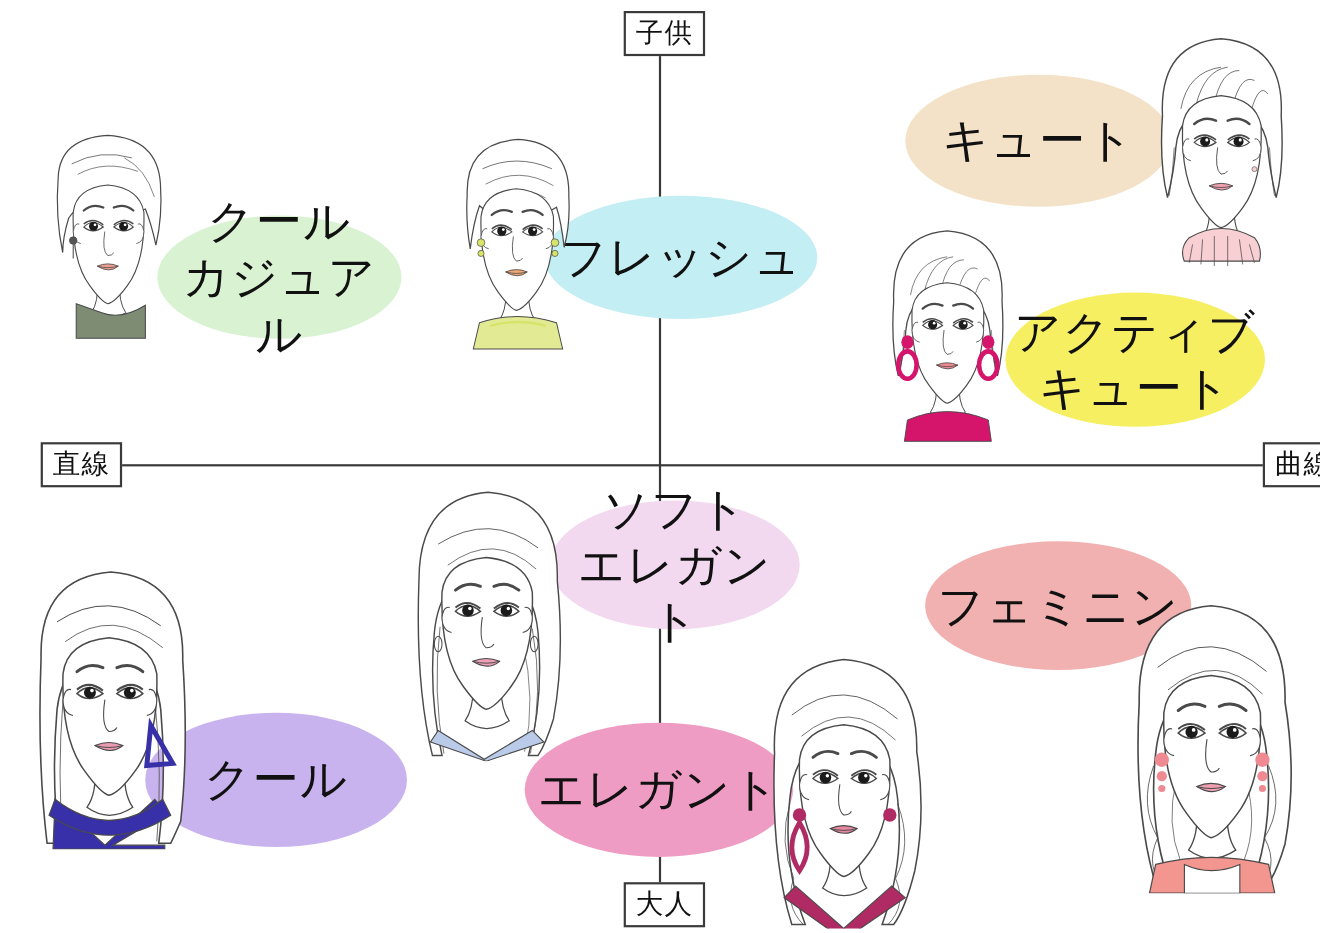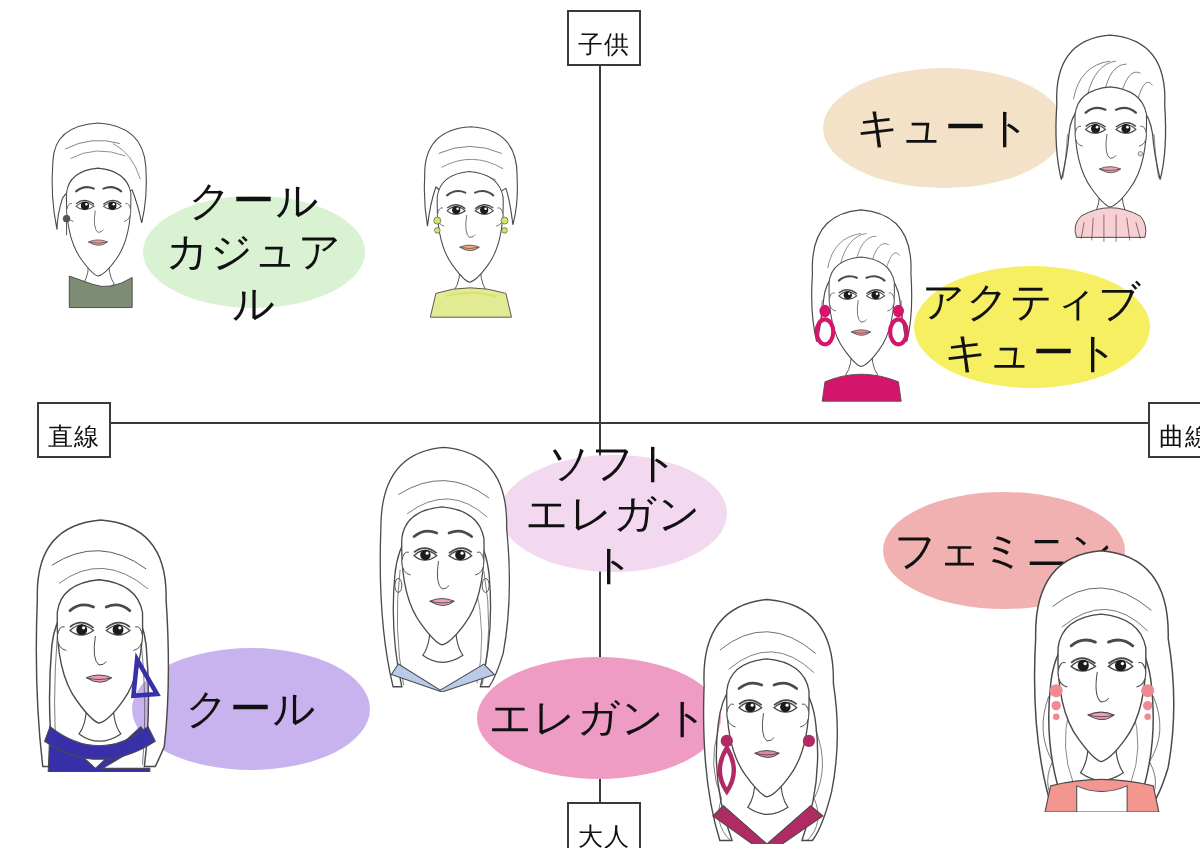--- a/index.html
+++ b/index.html
@@ -26,21 +26,21 @@
   .axis-v { width: 2px; }
   .axis-h { height: 2px; }
 
   .axis-label {
     position: absolute;
     border: 2px solid #3a3a3a;
     background: #ffffff;
     color: #111111;
     font-size: 25px;
     line-height: 1;
-    padding: 20px 9px 7px 9px;
+    padding: 5px 9px 7px 9px;
     white-space: nowrap;
     letter-spacing: 1px;
     font-family: "DejaVu Sans", "Liberation Sans", sans-serif;
   }
 
   
   .blob {
     position: absolute;
     border-radius: 50%;
     display: flex;
@@ -83,32 +83,35 @@
   </div>
 
   <div class="axis-label" style="left:1148px; top:402px;">
     <span>曲線</span>
   </div>
 
   <div class="blob" id="blob-0" style="left: 143px; top: 196px; width: 222px; height: 112px; background: rgb(217, 242, 210);">
     <span class="blob-text">クール
 カジュアル</span>
   </div>
+  <div class="blob" id="blob-1" style="left: 495px; top: 178px; width: 248px; height: 112px; background: rgb(195, 238, 243);">
+    <span class="blob-text">フレッシュ</span>
+  </div>
   <div class="blob" id="blob-2" style="left: 823px; top: 68px; width: 242px; height: 120px; background: rgb(243, 226, 200);">
     <span class="blob-text">キュート</span>
   </div>
   <div class="blob" id="blob-3" style="left: 914px; top: 266px; width: 236px; height: 122px; background: rgb(247, 239, 98);">
     <span class="blob-text">アクティブ
 キュート</span>
   </div>
   <div class="blob" id="blob-4" style="left: 500px; top: 455px; width: 227px; height: 117px; background: rgb(242, 217, 240); justify-content: center;">
     <span class="blob-text">ソフト
 エレガント</span>
   </div>
-  <div class="blob" id="blob-5" style="left: 883px; top: 492px; width: 242px; height: 117px; background: rgb(242, 177, 177);">
+  <div class="blob" id="blob-5" style="left: 841px; top: 492px; width: 242px; height: 117px; background: rgb(242, 177, 177);">
     <span class="blob-text">フェミニン</span>
   </div>
   <div class="blob" id="blob-6" style="left: 132px; top: 648px; width: 238px; height: 122px; background: rgb(201, 179, 239);">
     <span class="blob-text">クール</span>
   </div>
   <div class="blob" id="blob-7" style="left: 477px; top: 657px; width: 244px; height: 122px; background: rgb(239, 156, 196);">
     <span class="blob-text">エレガント</span>
   </div>
 
   <div class="portrait" id="portrait-0" title="短髪・グレーグリーンのタートルネックの女性" style="left: 8px; top: 108px; width: 180px; height: 205px;">

